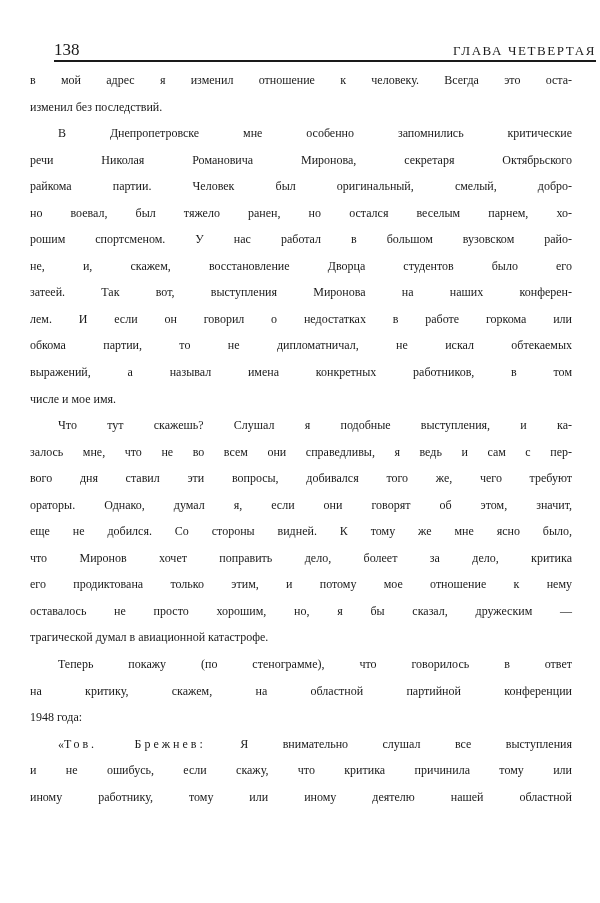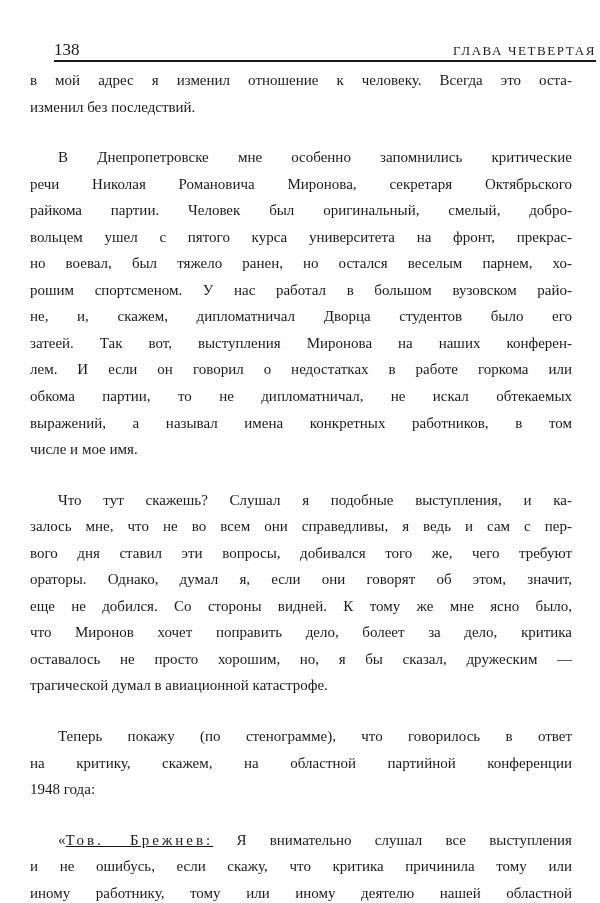--- a/index.html
+++ b/index.html
@@ -2,55 +2,55 @@
 <html><head>
   <meta charset="utf-8">
   <style>
     html, body { margin: 0; padding: 0; background: #ffffff; }
     body { width: 600px; height: 903px; position: relative; overflow: hidden; color: #1a1a1a; }
     .page { position: absolute; left: 30px; top: 0; width: 542px; }
     .header { position: absolute; left: 0; top: 38px; width: 542px; height: 22px; border-bottom: 2px solid #1a1a1a; margin-left: 24px; }
     .page-num { position: absolute; left: 0; top: 2px; font-family: "Liberation Serif", serif; font-size: 17px; }
     .running-head { position: absolute; right: 0; top: 5px; font-family: "Liberation Serif", serif; font-size: 13px; letter-spacing: 1.6px; }
     .body-text { position: absolute; left: 0; top: 67px; width: 542px; }
-    .line { font-family: "Liberation Serif", serif; font-size: 15px; line-height: 26.55px; height: 26.55px; white-space: nowrap; text-align: justify; text-align-last: justify; }
+    .line { font-family: "Liberation Serif", serif; font-size: 12px; line-height: 26.55px; height: 26.55px; white-space: nowrap; text-align: justify; text-align-last: justify; }
     .line.last { text-align-last: left; }
-    .line.indent { padding-left: 28px; margin-top: 24px; }
-    .spaced { letter-spacing: 3px; text-decoration: underline; }
+    .line.indent { padding-left: 28px; }
+    .spaced { letter-spacing: 3px; }
   </style>
 </head>
 <body>
 
 <div class="page">
   <div class="header">
     <span class="page-num">138</span>
     <span class="running-head">ГЛАВА ЧЕТВЕРТАЯ</span>
   </div>
 
   <div class="body-text">
     <div class="line">в мой адрес я изменил отношение к человеку. Всегда это оста-</div>
     <div class="line last">изменил без последствий.</div>
     <div class="line indent">В Днепропетровске мне особенно запомнились критические</div>
     <div class="line">речи Николая Романовича Миронова, секретаря Октябрьского</div>
     <div class="line">райкома партии. Человек был оригинальный, смелый, добро-</div>
-    <div class="line">вольцем ушел с пятого курса университета на фронт, прекрас-</div>
     <div class="line">но воевал, был тяжело ранен, но остался веселым парнем, хо-</div>
     <div class="line">рошим спортсменом. У нас работал в большом вузовском райо-</div>
-    <div class="line">не, и, скажем, дипломатничал Дворца студентов было его</div>
+    <div class="line">не, и, скажем, восстановление Дворца студентов было его</div>
     <div class="line">затеей. Так вот, выступления Миронова на наших конферен-</div>
     <div class="line">лем. И если он говорил о недостатках в работе горкома или</div>
     <div class="line">обкома партии, то не дипломатничал, не искал обтекаемых</div>
     <div class="line">выражений, а называл имена конкретных работников, в том</div>
     <div class="line last">числе и мое имя.</div>
     <div class="line indent">Что тут скажешь? Слушал я подобные выступления, и ка-</div>
     <div class="line">залось мне, что не во всем они справедливы, я ведь и сам с пер-</div>
     <div class="line">вого дня ставил эти вопросы, добивался того же, чего требуют</div>
     <div class="line">ораторы. Однако, думал я, если они говорят об этом, значит,</div>
     <div class="line">еще не добился. Со стороны видней. К тому же мне ясно было,</div>
     <div class="line">что Миронов хочет поправить дело, болеет за дело, критика</div>
+    <div class="line">его продиктована только этим, и потому мое отношение к нему</div>
     <div class="line">оставалось не просто хорошим, но, я бы сказал, дружеским —</div>
     <div class="line last">трагической думал в авиационной катастрофе.</div>
     <div class="line indent">Теперь покажу (по стенограмме), что говорилось в ответ</div>
     <div class="line">на критику, скажем, на областной партийной конференции</div>
     <div class="line last">1948 года:</div>
     <div class="line indent"><span>«</span><span class="spaced">Тов. Брежнев:</span> <span>Я внимательно слушал все выступления</span></div>
     <div class="line">и не ошибусь, если скажу, что критика причинила тому или</div>
     <div class="line">иному работнику, тому или иному деятелю нашей областной</div>
 
   </div>

